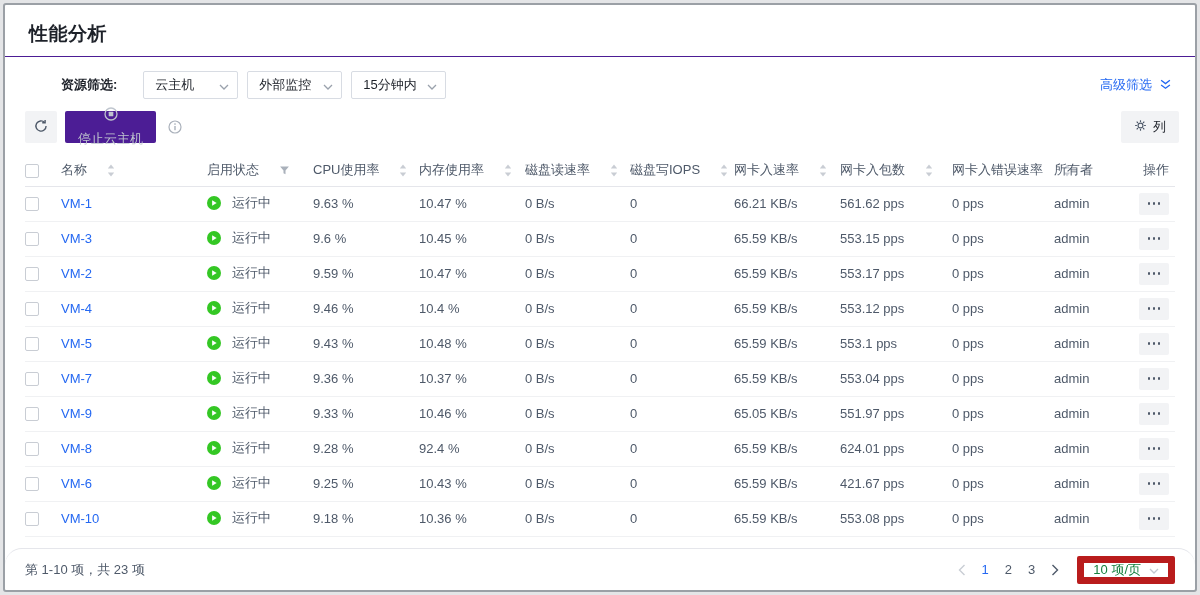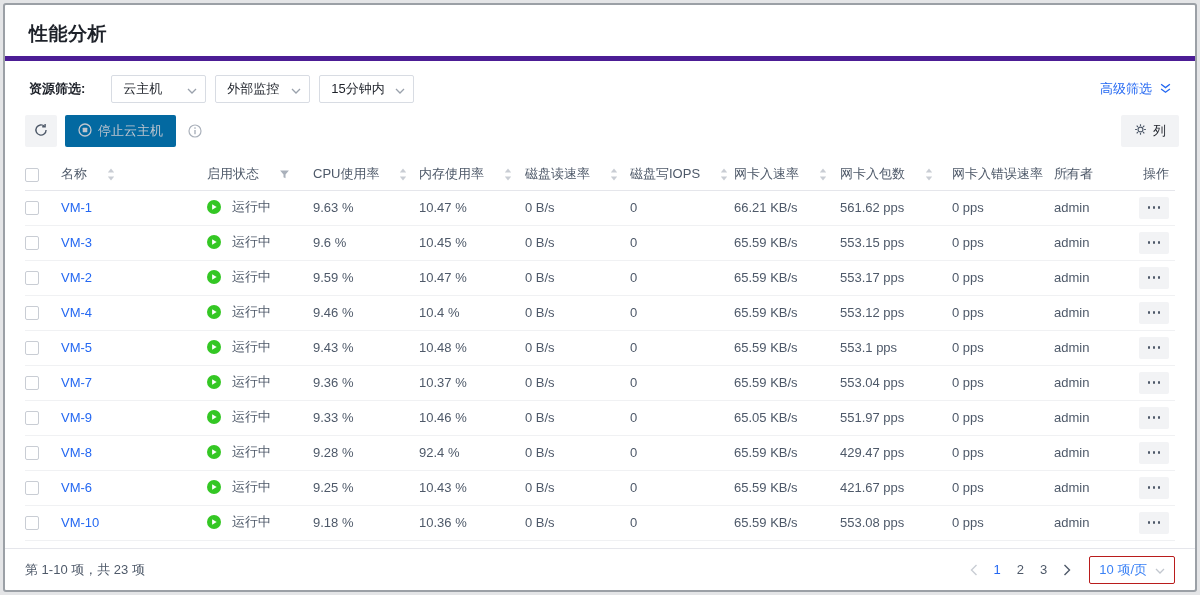--- a/index.html
+++ b/index.html
@@ -9,47 +9,47 @@
     width:1200px; height:595px; background:#e4e5e7;
     font-family:"Liberation Sans","DejaVu Sans",sans-serif;
     -webkit-font-smoothing:antialiased;
   }
   .frame {
     width:1194px; height:589px; margin:3px; background:#fff;
     border:2px solid #9ba0a6; border-radius:3px;
     display:flex; flex-direction:column; overflow:hidden;
   }
   
-  .page-header { padding:16px 24px 0 24px; border-bottom:5px solid #4c1d95; }
+  .page-header { padding:16px 24px 0 24px; border-bottom:1px solid #4c1d95; }
   .page-header h1 { margin:0 0 9px 0; font-size:19px; font-weight:700; color:#1d2129; letter-spacing:.5px; }
   .subtitle { margin:0 0 13px 0; font-size:12px; color:#8a919f; line-height:1.4; }
   .subtitle .link { color:var(--accent); text-decoration:none; cursor:pointer; margin-left:2px; }
   
-  .filter-bar { display:flex; align-items:center; padding:14px 24px 0 24px; }
+  .filter-bar { display:flex; align-items:center; padding:14px 24px 0 24px;margin-left:32px; }
   .filter-label { font-size:13px; font-weight:700; color:#1d2129; margin-right:26px; }
   .select {
     display:inline-flex; align-items:center; justify-content:space-between;
     width:95px; height:28px; border:1px solid #d8dce3; border-radius:2px;
     padding:0 8px 0 11px; font-size:13px; color:#1d2129; margin-right:9px;
     cursor:pointer; background:#fff; white-space:nowrap;
   }
   .select svg { flex:none; margin-left:6px; }
   .advanced {
     margin-left:auto; display:inline-flex; align-items:center; gap:8px;
     color:var(--accent); font-size:13px; text-decoration:none; cursor:pointer;
   }
   
   .toolbar { display:flex; align-items:center; gap:8px; padding:12px 16px 12px 20px; }
   .btn {
     display:inline-flex; align-items:center; justify-content:center; gap:6px;
     height:32px; padding:0 13px; background:#f2f3f5; border:none; border-radius:2px;
     font-size:13px; color:#1d2129; cursor:pointer; font-family:inherit; white-space:nowrap;
   }
   .btn.icon-only { width:32px; padding:0; color:#4e5969; }
-  .btn.disabled { background:#0369a1; color:#bfc5ce; cursor:not-allowed; }
+  .btn.disabled { background:#4c1d95; color:#bfc5ce; cursor:not-allowed;flex-direction:column; }
   .info-wrap { display:flex; align-items:center; color:#aab1bb; margin-left:4px; }
   .toolbar .spacer { flex:1; }
   
   .table-wrap { flex:1; padding:0 20px; overflow:hidden; }
   table { width:100%; border-collapse:collapse; table-layout:fixed; font-size:13px; color:#4e5969; }
   thead th {
     height:31px; text-align:left; font-weight:400; color:#4e5969;
     border-bottom:1px solid #e5e6eb; padding:0 6px 0 0; white-space:nowrap; overflow:visible;
   }
   thead th .th-inner { display:inline-flex; align-items:center; gap:20px; }
@@ -67,31 +67,31 @@
   .icon-sort, .icon-filter { display:inline-flex; cursor:pointer; }
   .more-btn {
     width:30px; height:22px; background:#f2f3f5; border:none; border-radius:2px;
     cursor:pointer; display:inline-flex; align-items:center; justify-content:center; gap:2.5px;
   }
   .more-btn .dot { width:2.6px; height:2.6px; border-radius:50%; background:#4e5969; }
   
   .pager {
     display:flex; align-items:center; justify-content:space-between;
     border-top:1px solid #e5e6eb; padding:0 20px; height:42px;
-    font-size:13px; color:#4e5969;
+    font-size:13px; color:#4e5969;border-radius:17px;
   }
   .pager-right { display:flex; align-items:center; gap:16px; }
   .pg-btn { display:inline-flex; align-items:center; cursor:pointer; color:#4e5969; }
   .pg-btn.disabled { color:#c9cdd4; cursor:default; }
   .pg-num { cursor:pointer; color:#4e5969; }
   .pg-num.active { color:var(--accent); }
   .page-size {
     display:inline-flex; align-items:center; gap:8px; height:28px;
-    border:1px solid #b91c1c; border-radius:2px; padding:0 9px;
-    font-size:13px; color:#3b82f6; cursor:pointer; margin-left:2px; white-space:nowrap;
+    border:7px solid #b91c1c; border-radius:2px; padding:0 9px;
+    font-size:13px; color:#15803d; cursor:pointer; margin-left:2px; white-space:nowrap;
   }
 </style>
 </head>
 <body>
 
 <div class="frame">
 
   <header class="page-header">
     <h1>性能分析</h1>
   </header>
@@ -520,21 +520,21 @@
                   </svg>
         </span>
         <span>运行中</span>
       </span>
     </td>
     <td>9.28 %</td>
     <td>92.4 %</td>
     <td>0 B/s</td>
     <td>0</td>
     <td>65.59 KB/s</td>
-    <td>429.47 pps</td>
+    <td>624.01 pps</td>
     <td>0 pps</td>
     <td>admin</td>
     <td class="c-op">
       <button class="more-btn">
         <i class="dot"></i>
                 <i class="dot"></i>
                 <i class="dot"></i>
       </button>
     </td>
   </tr>

